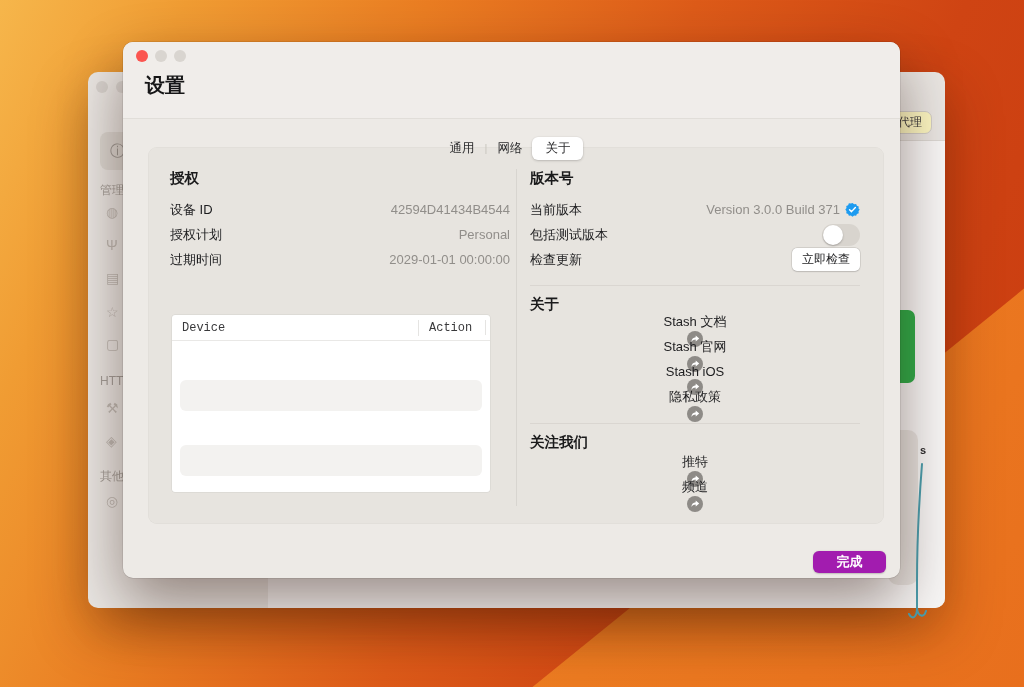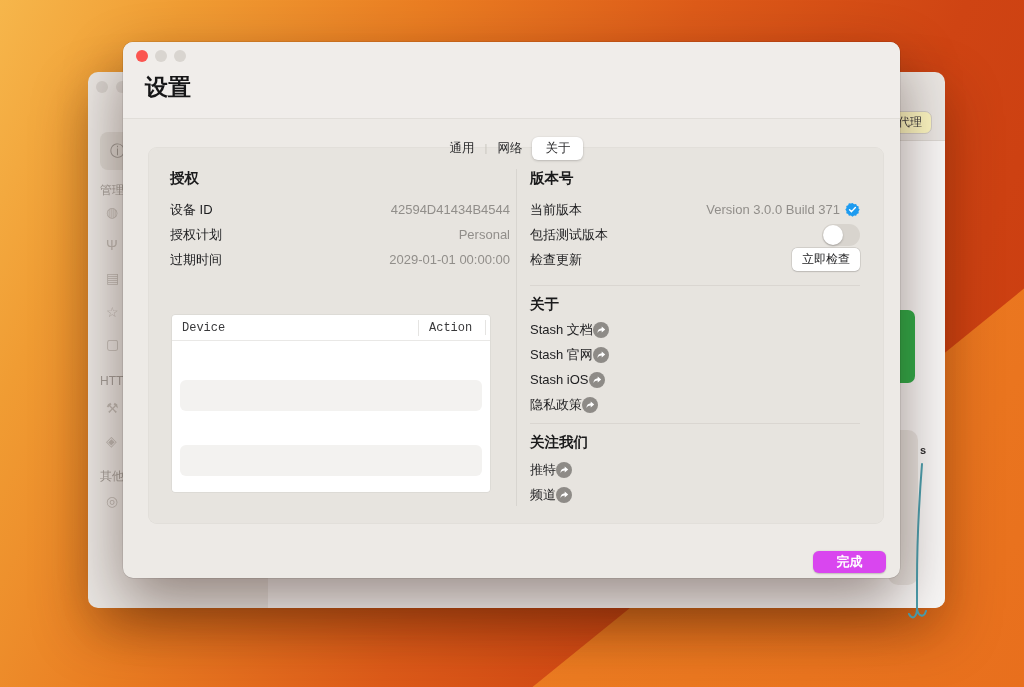--- a/index.html
+++ b/index.html
@@ -32,21 +32,21 @@
   
   .dialog { position:absolute; left:123px; top:42px; width:777px; height:536px;
     background:#edeae6; border-radius:10px;
     box-shadow:0 25px 60px rgba(40,10,0,.45), 0 0 0 .5px rgba(0,0,0,.15); }
   .dlg-header { position:absolute; left:0; top:0; right:0; height:77px; background:#f0edea;
     border-radius:10px 10px 0 0; border-bottom:1px solid #e1ded9; }
   .lights { position:absolute; left:13px; top:8px; display:flex; gap:7px; }
   .light { width:12px; height:12px; border-radius:50%; }
   .light.red { background:#fb5550; }
   .light.dim { background:#d9d5d0; }
-  .dlg-title { position:absolute; left:22px; top:30px; font-size:23px; font-weight:700; color:#161617; }
+  .dlg-title { position:absolute; left:22px; top:30px; font-size:20px; font-weight:700; color:#161617; }
 
   .tabbar { position:absolute; left:0; right:0; top:95px; height:22px; display:flex;
     align-items:center; justify-content:center; z-index:3; font-size:12.5px; color:#2c2c2e; }
   .tab { padding:3px 10px; cursor:default; }
   .tab-sep { color:#c9c5bf; font-size:11px; }
   .tab.active { background:#ffffff; border-radius:6px; padding:3px 13px;
     box-shadow:0 1px 2.5px rgba(0,0,0,.18), 0 0 0 .5px rgba(0,0,0,.04); }
 
   .panel { position:absolute; left:25px; top:105px; width:736px; height:377px;
     background:#e7e4df; border-radius:9px; box-shadow:inset 0 0 0 .5px rgba(0,0,0,.04); }
@@ -72,24 +72,24 @@
 
   .badge { width:15px; height:15px; margin-left:5px; flex:none; }
   .valwrap { display:flex; align-items:center; }
   .toggle { width:38px; height:22px; border-radius:11px; background:#d8d4ce; position:relative; }
   .knob { position:absolute; left:1px; top:1px; width:20px; height:20px; border-radius:50%;
     background:#ffffff; box-shadow:0 1px 2px rgba(0,0,0,.25); }
   .mini-btn { font-size:12px; color:#1d1d1f; background:#ffffff; border-radius:5px; padding:3px 10px;
     box-shadow:0 0 0 .5px rgba(0,0,0,.14), 0 .5px 1.5px rgba(0,0,0,.12); }
   .hr { position:absolute; left:0; right:0; height:1px; background:#dad6d1; }
   .links { position:absolute; left:0; right:0; }
-  .link-row { height:25px; display:flex; align-items:center; justify-content:flex-start; font-size:13px; color:#1d1d1f; }
+  .link-row { height:25px; display:flex; align-items:center; justify-content:center; font-size:13px; color:#1d1d1f;flex-direction:column; }
   .arrow-ic { width:16px; height:16px; flex:none; }
 
-  .done-btn { position:absolute; right:14px; bottom:5px; width:73px; height:22px; background:#d946ef;
+  .done-btn { position:absolute; right:14px; bottom:5px; width:73px; height:22px; background:#a21caf;
     color:#ffffff; font-size:13px; font-weight:600; border:none; border-radius:6px;
     display:flex; align-items:center; justify-content:center; box-shadow:0 .5px 1.5px rgba(0,0,0,.2); }
 </style>
 </head>
 <body>
 
 <div class="stage">
   <div class="wp-band"></div>
 
   <div class="win-back">

